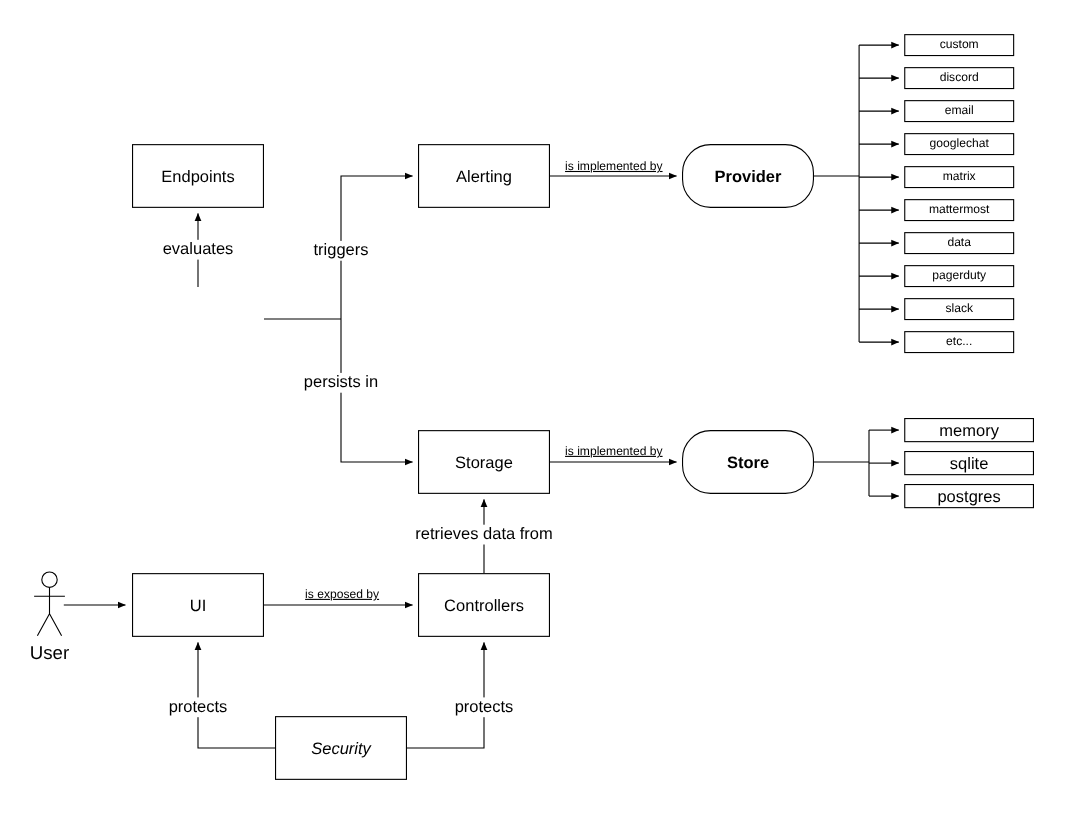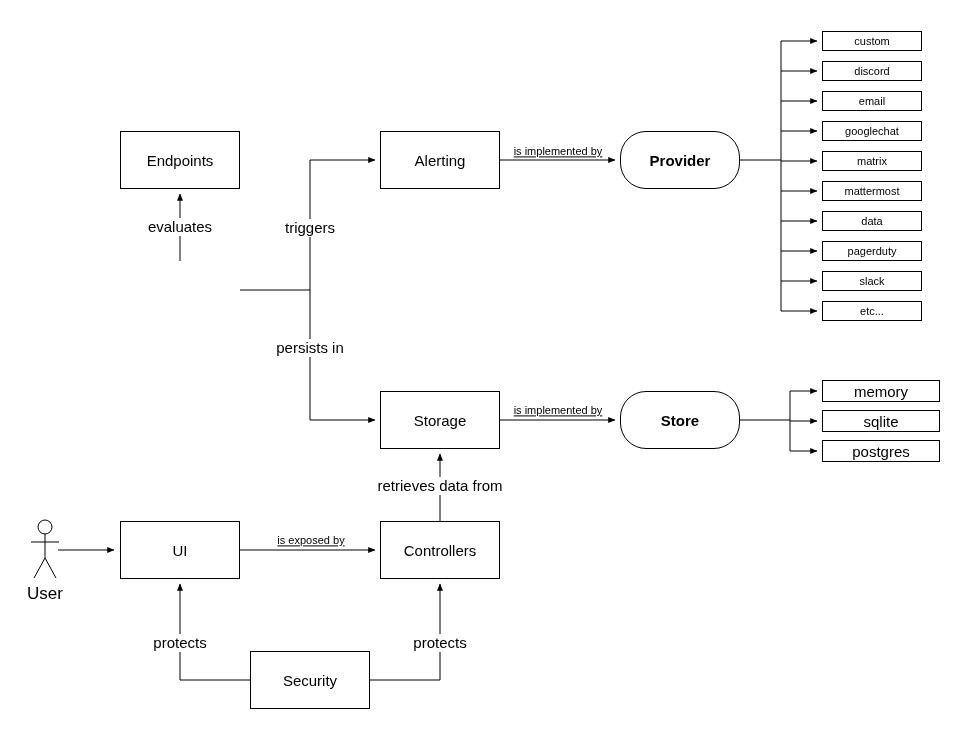--- a/index.html
+++ b/index.html
@@ -6,21 +6,21 @@
   #canvas{
     position:relative;width:972px;height:741px;background:#ffffff;
     font-family:"Liberation Sans",sans-serif;color:#000;overflow:hidden;
   }
   svg.wires{position:absolute;left:0;top:0;width:972px;height:741px;}
   .node{
     position:absolute;box-sizing:border-box;border:1px solid #000;background:#fff;
     display:flex;align-items:center;justify-content:center;text-align:center;
     width:120px;height:58px;font-size:15px;font-weight:normal;
   }
-  .node.plain{font-weight:normal;}
+  .node.plain{font-weight:normal;font-style:italic;}
   .node.rounded{font-weight:bold;border-radius:26px;}
   .impl-sm{
     position:absolute;width:100px;height:20px;box-sizing:border-box;border:1px solid #000;
     background:#fff;display:flex;align-items:center;justify-content:center;font-size:11px;
   }
   .impl-lg{
     position:absolute;width:118px;height:22px;box-sizing:border-box;border:1px solid #000;
     background:#fff;display:flex;align-items:center;justify-content:center;font-size:15px;
   }
   .edge-label{

